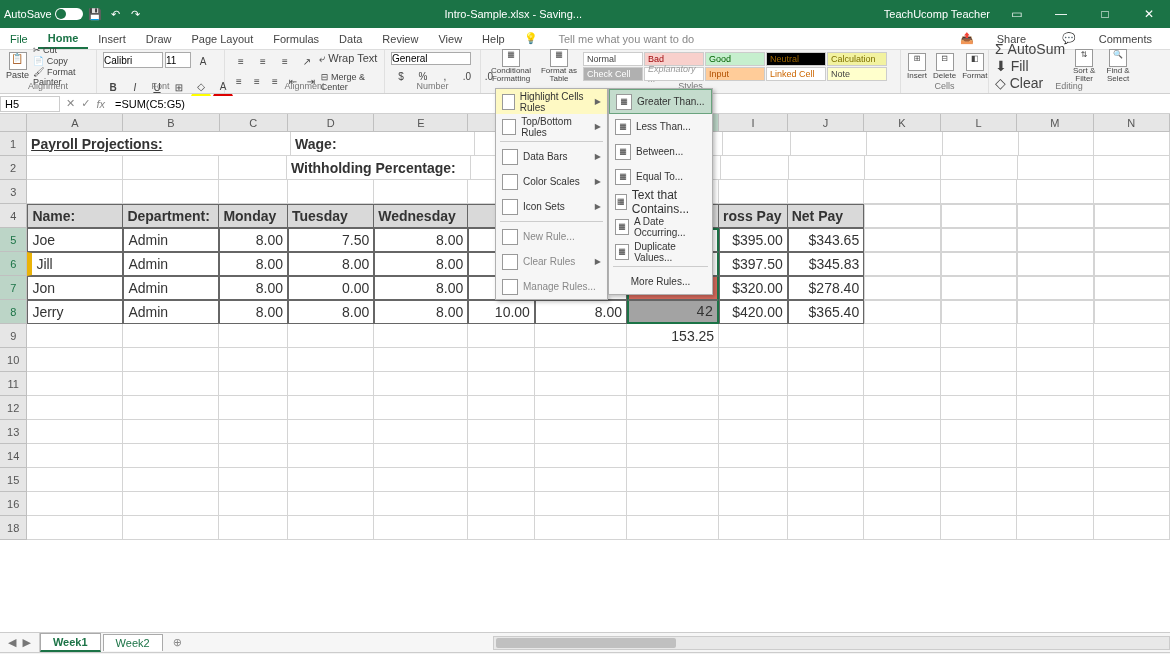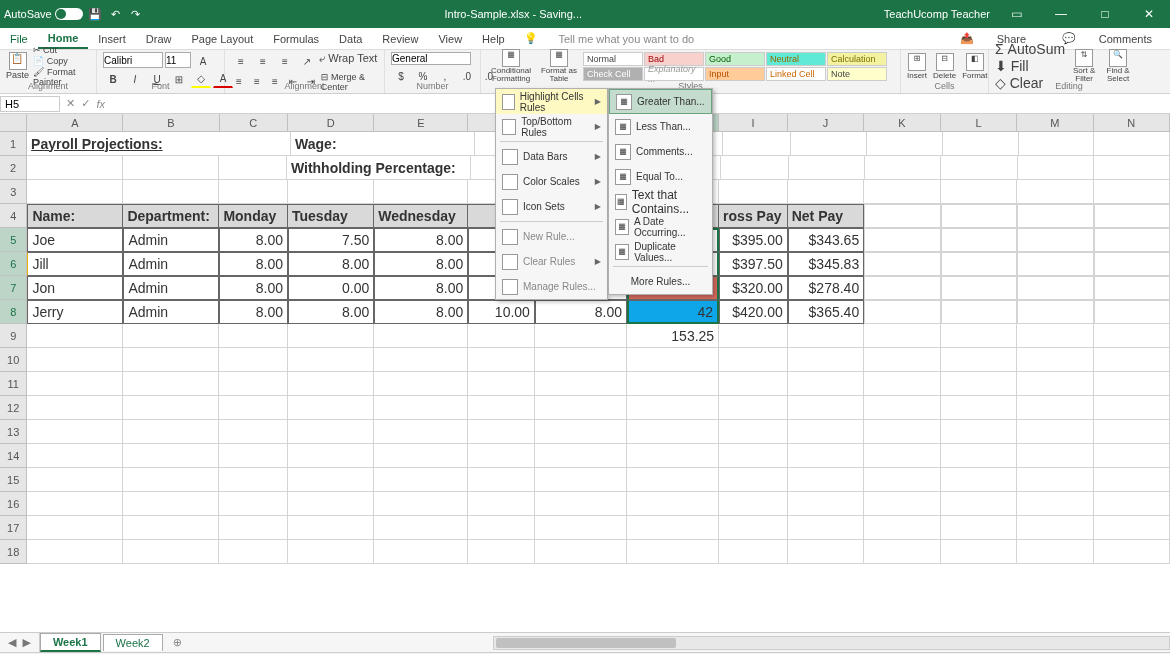--- a/index.html
+++ b/index.html
@@ -28,21 +28,21 @@
 .ribbon { height: 44px; background: #f3f3f3; border-bottom: 1px solid #d0d0d0; display: flex; font-size: 10px; color: #444; }
 .rgroup { border-right: 1px solid #e0e0e0; padding: 2px 6px; display: flex; flex-direction: column; justify-content: space-between; }
 .rgroup .groupname { font-size: 9px; color: #777; text-align: center; padding-top: 1px; }
 .rgroup .body { display: flex; align-items: center; gap: 4px; height: 28px; }
 .btn-stack { display: flex; flex-direction: column; gap: 1px; font-size: 9px; }
 .big-icon { width: 18px; height: 18px; display: inline-block; border: 1px solid #999; background: #fff; }
 .style-chip { width: 60px; height: 14px; font-size: 9px; padding: 0 3px; display: flex; align-items: center; border: 1px solid #ccc; }
 .chip-normal { background: #fff; }
 .chip-bad { background: #f8d0cc; color: #9c0006; }
 .chip-good { background: #c6efce; color: #006100; }
-.chip-neutral { background: #5eead4; color: #9c6500; }
+.chip-neutral { background: #000000; color: #9c6500; }
 .chip-calc { background: #f2f2a0; color: #7d7000; }
 .chip-check { background: #b0b0b0; color: #fff; }
 .chip-expl { background: #fff; color: #999; font-style: italic; }
 .chip-input { background: #ffcc99; color: #b25000; }
 .chip-linked { background: #fff; color: #cc6600; }
 .chip-note { background: #ffffcc; }
 .style-grid { display: grid; grid-template-columns: repeat(5,60px); gap: 1px; width: 305px; }
 select, input.fontbox { font-size: 10px; height: 16px; border: 1px solid #aaa; background: #fff; }
 .iconbtn { width: 20px; height: 18px; display: inline-flex; align-items: center; justify-content: center; border: 1px solid transparent; }
 
@@ -65,21 +65,21 @@
 .row { display: flex; height: 24px; font-size: 14px; }
 .rowh { width: 28px; background: #e6e6e6; border-right: 1px solid #c0c0c0; border-bottom: 1px solid #c0c0c0; display: flex; align-items: center; justify-content: center; font-size: 11px; color: #555; }
 .rowh.sel { background: #bcd5c7; color: #1b7346; }
 .cell { border-right: 1px solid #d4d4d4; border-bottom: 1px solid #d4d4d4; padding: 2px 4px; display: flex; align-items: center; font-size: 14px; }
 .bold { font-weight: 700; }
 .underline { text-decoration: underline; }
 .num { justify-content: flex-end; }
 .hdr-row .cell { background: #d9d9d9; font-weight: 700; border-top: 1px solid #666; border-bottom: 1px solid #666; border-right: 1px solid #666; }
 .tbl .cell { border: 1px solid #666; }
 .cf-red { background: #d86b5e; }
-.cf-green { background: #0ea5e9; }
+.cf-green { background: #a3a3a3; font-family: Liberation Mono, monospace; }
 .sel-left { border-left: 2px solid #1b7346 !important; }
 .sel-top { border-top: 2px solid #1b7346 !important; }
 .sel-right { border-right: 2px solid #1b7346 !important; }
 .sel-bot { border-bottom: 2px solid #1b7346 !important; }
 .colh.selh { background: #bcd5c7; color: #1b7346; }
 
 
 .cf-menu { position: absolute; top: 88px; left: 495px; width: 113px; background: #f6f6f6; border: 1px solid #b0b0b0; box-shadow: 2px 2px 4px rgba(0,0,0,0.25); font-size: 11px; z-index: 50; }
 .cf-menu .item { display: flex; align-items: center; height: 25px; padding: 0 6px; gap: 5px; }
 .cf-menu .item.hl { background: #fef9c3; }
@@ -163,21 +163,21 @@
       </div>
       <div class="btn-stack">
         <span>✂ <span>Cut</span></span>
         <span>📄 <span>Copy</span></span>
         <span>🖌 <span>Format Painter</span></span>
       </div>
     </div>
     <div class="groupname">Alignment</div>
   </div>
   <div class="rgroup" style="width:128px;">
-    <div class="body" style="flex-direction:column;align-items:flex-start;gap:0;">
+    <div class="body" style="flex-direction:column;align-items:flex-start;gap:8px;">
       <div style="display:flex;gap:2px;">
         <input class="fontbox" style="width: 60px;" value="Calibri">
         <input class="fontbox" style="width: 26px;" value="11">
         <span class="iconbtn">A</span>
       </div>
       <div style="display:flex;gap:2px;">
         <span class="iconbtn">
             <b>B</b>
           </span>
         <span class="iconbtn">
@@ -273,20 +273,21 @@
   </div>
 </div>
 
 <div class="formula-row">
   <input class="namebox" value="H5" style="">
   <div class="fx-icons">
     <span>✕</span>
     <span>✓</span>
     <span><i>fx</i></span>
   </div>
+  <input class="formula-input" value="=SUM(C5:G5)" style="">
 </div>
 
 <div class="grid-wrap">
   <div class="col-headers">
     <div class="rowh-spacer"></div>
     <div class="colh colA">A</div>
     <div class="colh colB">B</div>
     <div class="colh colC">C</div>
     <div class="colh colD">D</div>
     <div class="colh colE">E</div>
@@ -384,21 +385,21 @@
       <div class="cell colI num">$395.00</div>
       <div class="cell colJ num">$343.65</div>
       <div class="cell colK" style="border:1px solid #d4d4d4;"></div>
       <div class="cell colL" style="border:1px solid #d4d4d4;"></div>
       <div class="cell colM" style="border:1px solid #d4d4d4;"></div>
       <div class="cell colN" style="border:1px solid #d4d4d4;"></div>
     </div>
 
     <div class="row tbl">
       <div class="rowh sel">6</div>
-      <div class="cell colA" style="border-left:1px solid #eab308;">Jill</div>
+      <div class="cell colA" style="border-left:5px solid #eab308;">Jill</div>
       <div class="cell colB">Admin</div>
       <div class="cell colC num">8.00</div>
       <div class="cell colD num">8.00</div>
       <div class="cell colE num">8.00</div>
       <div class="cell colF num">7.75</div>
       <div class="cell colG num">8.00</div>
       <div class="cell colH num sel-left sel-right"></div>
       <div class="cell colI num">$397.50</div>
       <div class="cell colJ num">$345.83</div>
       <div class="cell colK" style="border:1px solid #d4d4d4;"></div>
@@ -574,37 +575,20 @@
         <div class="cell colG"></div>
         <div class="cell colH"></div>
         <div class="cell colI"></div>
         <div class="cell colJ"></div>
         <div class="cell colK"></div>
         <div class="cell colL"></div>
         <div class="cell colM"></div>
         <div class="cell colN"></div>
       </div>
     <div class="row">
-        <div class="rowh">17</div>
-        <div class="cell colA"></div>
-        <div class="cell colB"></div>
-        <div class="cell colC"></div>
-        <div class="cell colD"></div>
-        <div class="cell colE"></div>
-        <div class="cell colF"></div>
-        <div class="cell colG"></div>
-        <div class="cell colH"></div>
-        <div class="cell colI"></div>
-        <div class="cell colJ"></div>
-        <div class="cell colK"></div>
-        <div class="cell colL"></div>
-        <div class="cell colM"></div>
-        <div class="cell colN"></div>
-      </div>
-    <div class="row">
         <div class="rowh">18</div>
         <div class="cell colA"></div>
         <div class="cell colB"></div>
         <div class="cell colC"></div>
         <div class="cell colD"></div>
         <div class="cell colE"></div>
         <div class="cell colF"></div>
         <div class="cell colG"></div>
         <div class="cell colH"></div>
         <div class="cell colI"></div>
@@ -664,21 +648,21 @@
   <div class="item hl">
     <span class="ico">▦</span>
     <span style="font-size:10px;">Greater Than...</span>
   </div>
   <div class="item">
     <span class="ico">▦</span>
     <span style="font-size:10px;">Less Than...</span>
   </div>
   <div class="item">
     <span class="ico">▦</span>
-    <span style="font-size:10px;">Comments...</span>
+    <span style="font-size:10px;">Between...</span>
   </div>
   <div class="item">
     <span class="ico">▦</span>
     <span style="font-size:10px;">Equal To...</span>
   </div>
   <div class="item">
     <span class="ico">▦</span>
     <span style="font-size:12px;">Text that Contains...</span>
   </div>
   <div class="item">

